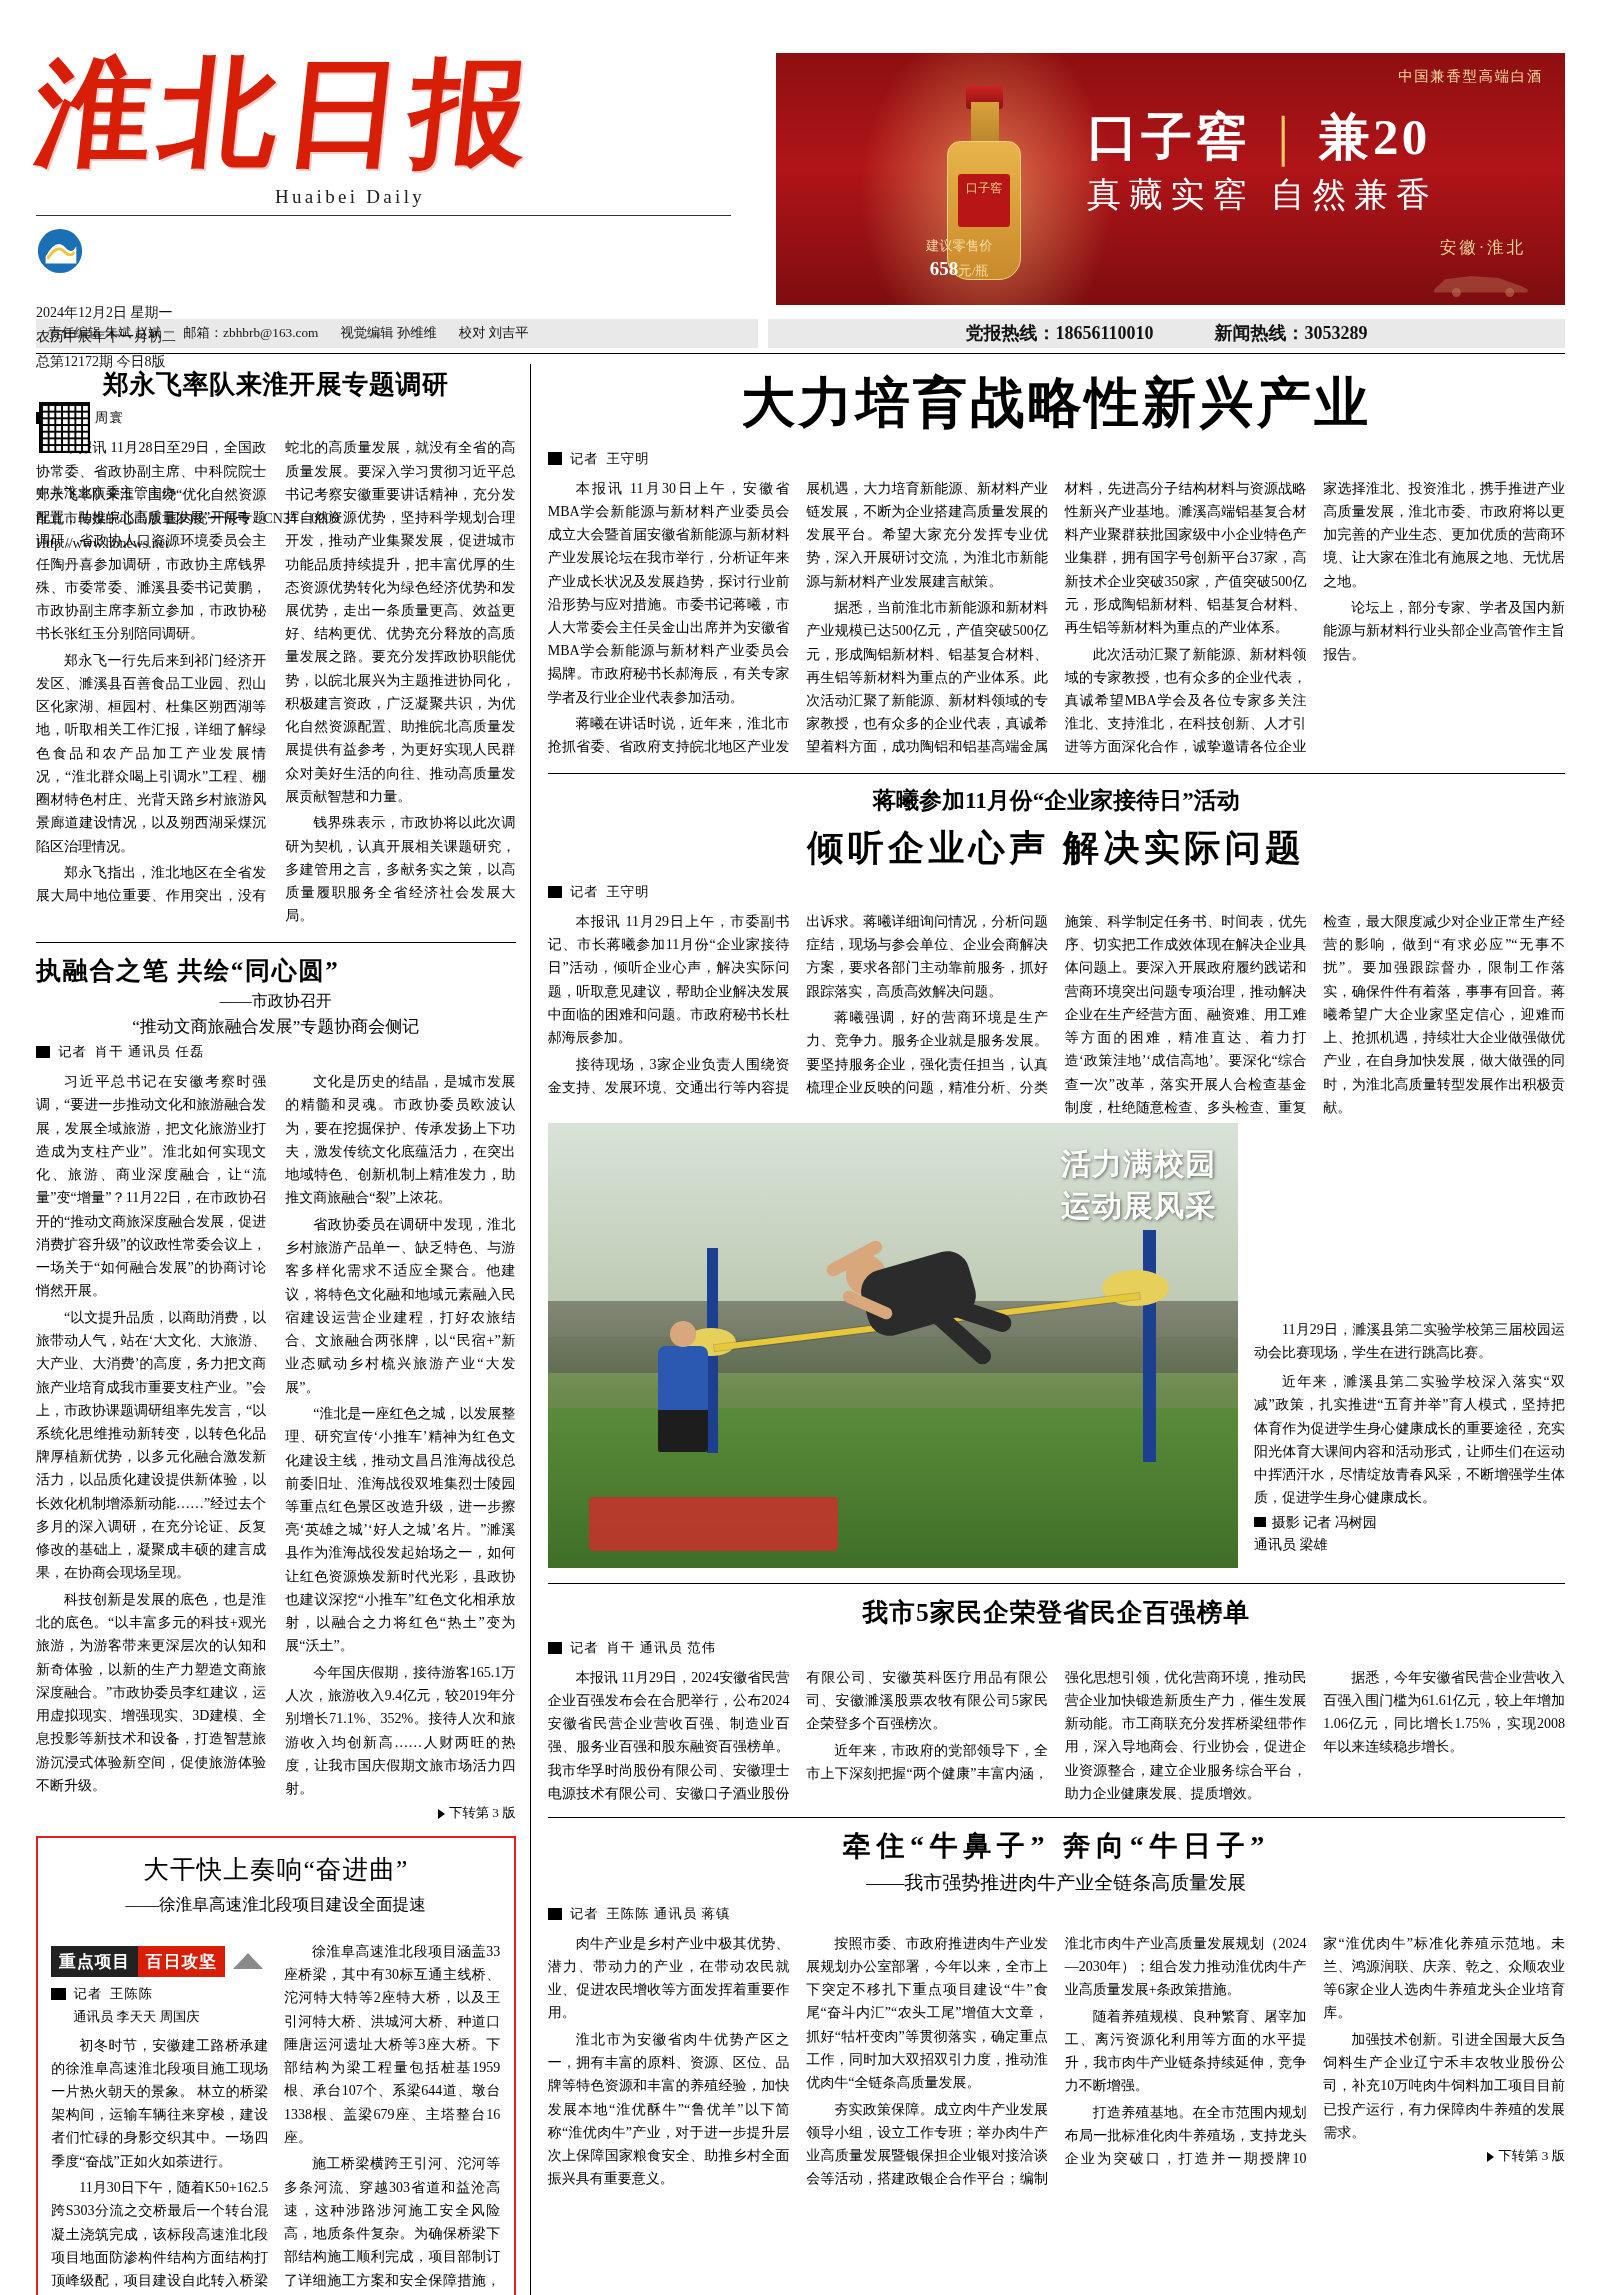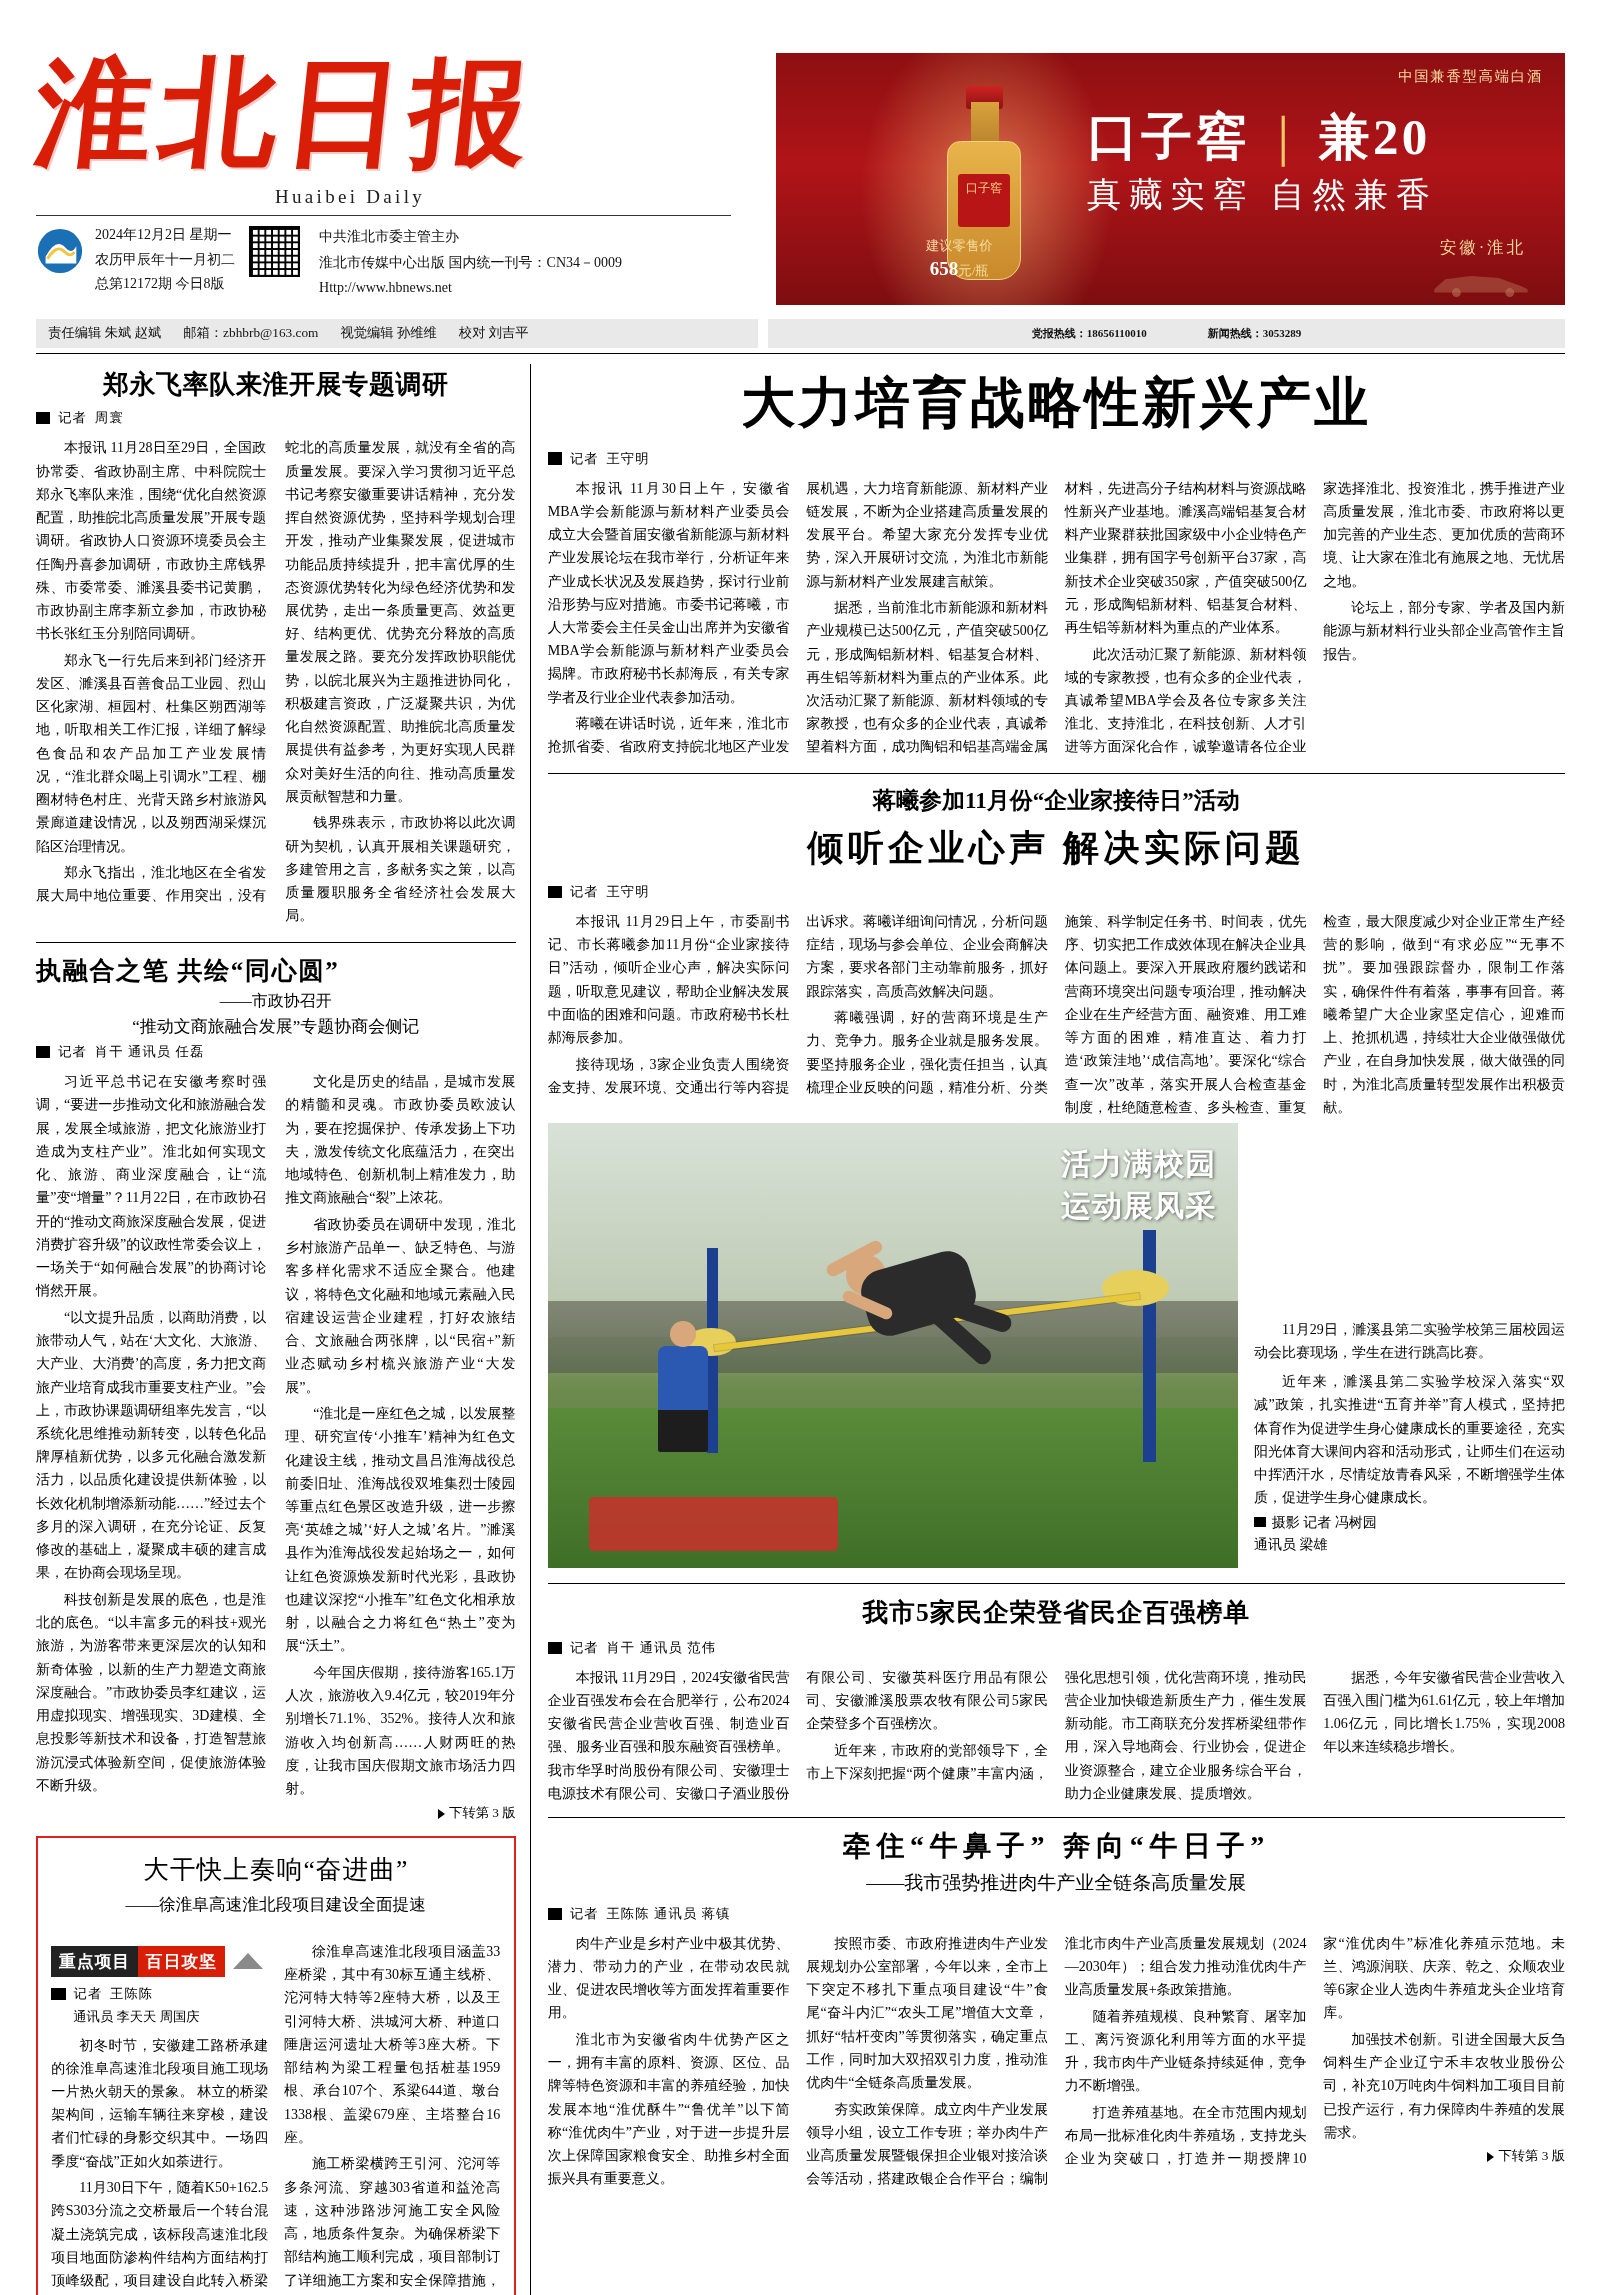--- a/index.html
+++ b/index.html
@@ -24,21 +24,21 @@
     transform: skewX(-6deg);
     text-shadow: 2.2px 2.2px 0 rgba(200,20,10,0.22);
     white-space: nowrap;
   }
   .mast-pinyin {
     margin-top: 10px; margin-left: 239px;
     font-size: 19px; letter-spacing: 3.3px; color: #222;
     font-family: "Liberation Serif", serif;
   }
   .mast-rule { margin-top: 6.7px; border-top: 1.1px solid #333; width: 695px; }
-  .mast-info { display:flex; margin-top: 7.8px; gap: 11px; align-items: flex-start; }
+  .mast-info { display:flex; margin-top: 7.8px; gap: 26px; align-items: flex-start; flex-direction: column; }
   .mast-logo { width: 48px; height: 48px; flex: none; margin-top: 3.3px; }
   .mast-dates { font-size: 14px; line-height: 1.75; color: #111; white-space: nowrap; }
   .mast-qr { width: 51px; height: 51px; margin: 2.2px 7.8px 0 3.3px; flex:none;
     background:
       linear-gradient(90deg,#000 1.7px,transparent 1.7px) 0 0/6.7px 6.7px,
       linear-gradient(#000 1.7px,transparent 1.7px) 0 0/6.7px 6.7px,
       #fff;
     border: 2.2px solid #000;
   }
   .mast-pub { font-size: 14px; line-height: 1.8; color:#111; white-space: nowrap; padding-top: 1.1px;}
@@ -64,21 +64,21 @@
   .ad-bottle .neck { position:absolute; left: 56px; top: 22px; width: 28px; height: 44px; background: linear-gradient(180deg,#d9a23e,#b8832a); }
   .ad-bottle .cap { position:absolute; left: 51px; top: 5.6px; width: 37px; height: 23px; background: linear-gradient(180deg,#cf2222,#8d1111); border-radius: 3.3px;}
   .ad-bottle .label { position:absolute; left: 43px; top: 94px; width: 52px; height: 53px; background:#b81616; border-radius:3.3px; color:#f6d78a; font-size: 12.2px; text-align:center; line-height:1.3; padding-top:6.7px;}
   .ad-price { position:absolute; left: 150px; top: 183px; color:#f6dca0; font-size: 13.3px; text-align:center; line-height:1.45;}
   .ad-price .big { font-size: 19px; color:#fff; font-weight:bold;}
   .ad-car { position:absolute; right: 33px; bottom: 7.8px; width: 100px; height: 30px; opacity:.5;}
 
   
   .infobar { display:flex; gap: 10px; margin-top: 7.8px; }
   .infobar .left { flex: 0 0 722px; background:#e9e9e9; height: 29px; display:flex; align-items:center; padding: 0 12.2px; font-size: 13.3px; color:#111; gap: 22px; white-space: nowrap;}
-  .infobar .right { flex: 1; background:#e9e9e9; height: 29px; display:flex; align-items:center; justify-content:center; font-size: 11px; font-weight: bold; color:#111; gap: 61px; white-space: nowrap;}
+  .infobar .right { flex: 1; background:#e9e9e9; height: 29px; display:flex; align-items:center; justify-content:center; font-size: 18px; font-weight: bold; color:#111; gap: 61px; white-space: nowrap;}
 
   .topline { border-top: 1.7px solid #000; margin-top: 5.6px; }
 
   
   .content { display: flex; margin-top: 10px; }
   .col-left { width: 495px; flex: none; padding-right: 14.4px; border-right: 1.1px solid #000; }
   .col-right { flex: 1; padding-left: 16.7px; }
   .byline { display:flex; align-items:center; gap: 7.8px; font-size: 13.3px; margin: 5.6px 0 9px; }
   .byline .bar { display:inline-block; width: 14.4px; height: 12.2px; background:#000; }
   .byline span.t { letter-spacing: 1.1px; }

